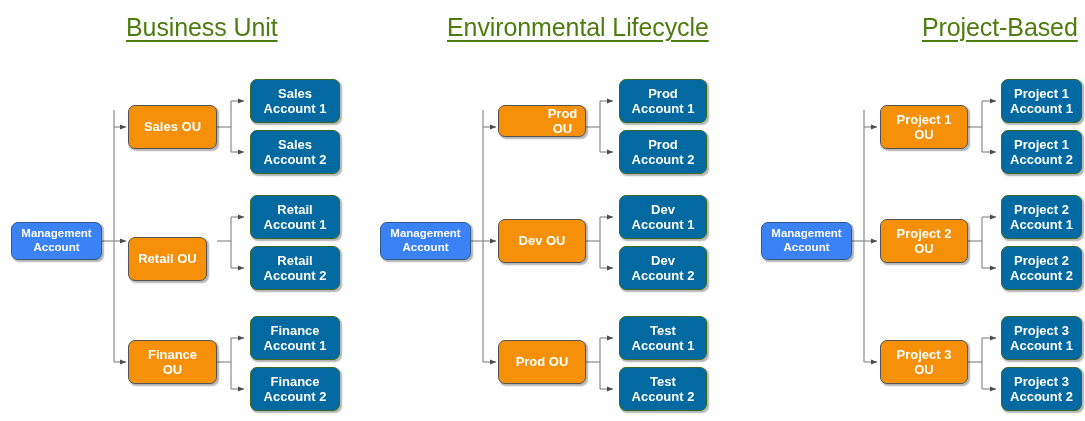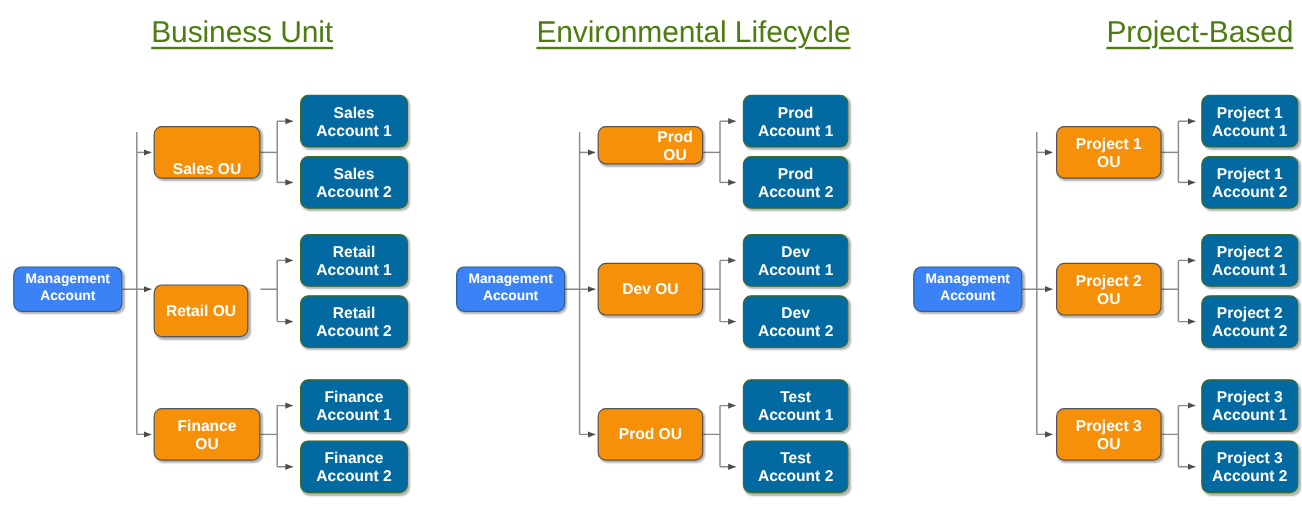--- a/index.html
+++ b/index.html
@@ -159,21 +159,21 @@
     </g>
   </svg>
 
   <div class="column-title" style="left:126px; top:13px;">Business Unit</div>
 
   <div class="node node-root" style="left:11px; top:222px; width:91px; height:38px;">
     <span class="node-label">Management
 Account</span>
   </div>
 
-  <div class="node node-ou" style="left:128px; top:105px; width:89px; height:44px;align-items:flex-end;">
+  <div class="node node-ou" style="left:128px; top:105px; width:89px; height:44px;">
     <span class="node-label">Sales OU</span>
   </div>
   <div class="node node-account" style="left:250px; top:79px; width:90px; height:44px;">
     <span class="node-label">Sales
 Account 1</span>
   </div>
   <div class="node node-account" style="left:250px; top:130px; width:90px; height:44px;">
     <span class="node-label">Sales
 Account 2</span>
   </div>

